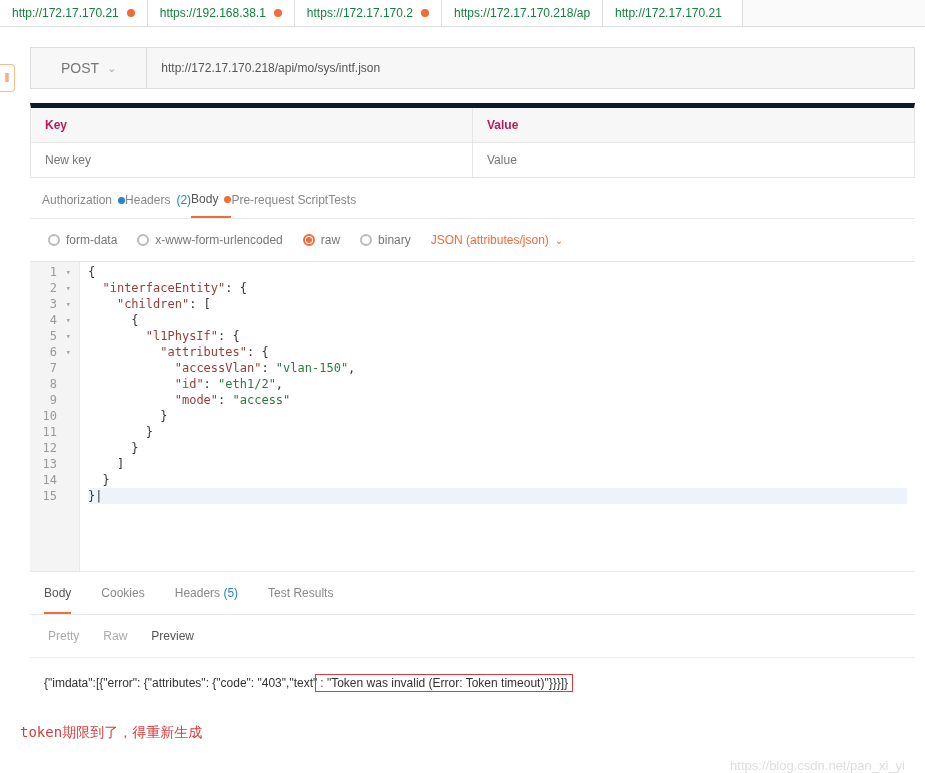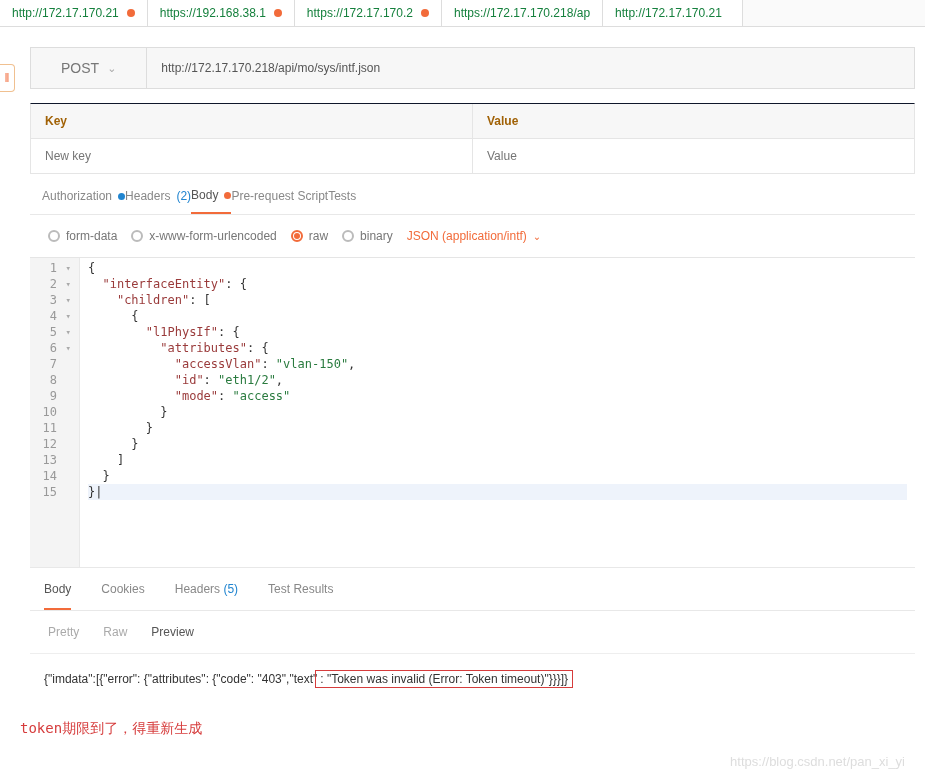--- a/index.html
+++ b/index.html
@@ -68,21 +68,21 @@
       outline: none;
     }
     
     .kv-header, .kv-row {
       display: flex;
       margin: 0 10px;
       border-left: 1px solid #e5e5e5;
       border-right: 1px solid #e5e5e5;
       border-bottom: 1px solid #e5e5e5;
     }
-    .kv-header { background: #f7f7f7; font-weight: 600; color: #a16207; border-top: 1px solid #0f172a; margin-top: 14px;}
+    .kv-header { background: #f7f7f7; font-weight: 600; color: #be185d; border-top: 5px solid #0f172a; margin-top: 14px;}
     .kv-cell {
       flex: 1;
       padding: 10px 14px;
       border-right: 1px solid #e5e5e5;
     }
     .kv-cell:last-child { border-right: none; }
     .kv-row { background: #fff; }
     .kv-row input {
       border: none; outline: none; width: 100%; font-size: 12px; color: #bbb;
     }
@@ -107,21 +107,21 @@
     .sdot {
       width: 7px; height: 7px;
       border-radius: 50%;
       background: #2185d0;
       display: inline-block;
     }
     .sdot.orange { background: #f26b3a; }
     
     .body-types {
       display: flex;
-      gap: 14px;
+      gap: 20px;
       padding: 14px 18px;
       align-items: flex-start;
       margin: 0 10px;
       color: #777;
     }
     .radio {
       display: inline-flex; align-items: center; gap: 6px; cursor: pointer;
     }
     .radio-circle {
       width: 12px; height: 12px; border: 2px solid #bbb; border-radius: 50%;
@@ -312,21 +312,21 @@
     </label>
     <label class="radio">
       <span class="radio-circle checked"></span>
       <span>raw</span>
     </label>
     <label class="radio">
       <span class="radio-circle"></span>
       <span>binary</span>
     </label>
     <span class="content-type">
-      <span>JSON (application/intf)</span>
+      <span>JSON (attributes/json)</span>
       <span class="chev">⌄</span>
     </span>
   </div>
 
   <div class="editor">
     <div class="gutter" id="gutter">
         <div class="ln fold">1</div>
         <div class="ln fold">2</div>
         <div class="ln fold">3</div>
         <div class="ln fold">4</div>

